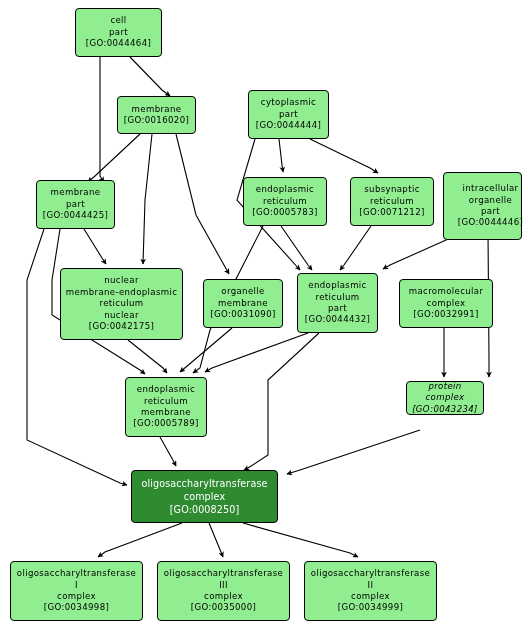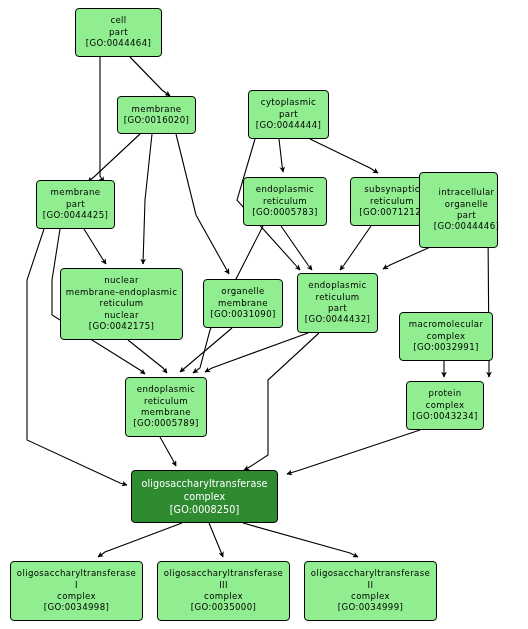--- a/index.html
+++ b/index.html
@@ -115,21 +115,21 @@
       <div class="node" style="left: 243px; top: 177px; width: 84px; height: 49px;">
         <span class="ln">endoplasmic</span>
         <span class="ln">reticulum</span>
         <span class="ln">[GO:0005783]</span>
       </div>
       <div class="node" style="left: 350px; top: 177px; width: 84px; height: 49px;">
         <span class="ln">subsynaptic</span>
         <span class="ln">reticulum</span>
         <span class="ln">[GO:0071212]</span>
       </div>
-      <div class="node" style="left: 419px; top: 172px; width: 79px; height: 76px; padding-left: 16px;">
+      <div class="node" style="left: 443px; top: 172px; width: 79px; height: 68px; padding-left: 16px;">
         <span class="ln">intracellular</span>
         <span class="ln">organelle</span>
         <span class="ln">part</span>
         <span class="ln">[GO:0044446]</span>
       </div>
       <div class="node" style="left: 60px; top: 268px; width: 123px; height: 72px; align-items: center;">
         <span class="ln">nuclear</span>
         <span class="ln">membrane-endoplasmic</span>
         <span class="ln">reticulum</span>
         <span class="ln">nuclear</span>
@@ -139,32 +139,32 @@
         <span class="ln">organelle</span>
         <span class="ln">membrane</span>
         <span class="ln">[GO:0031090]</span>
       </div>
       <div class="node" style="left: 297px; top: 273px; width: 81px; height: 60px;">
         <span class="ln">endoplasmic</span>
         <span class="ln">reticulum</span>
         <span class="ln">part</span>
         <span class="ln">[GO:0044432]</span>
       </div>
-      <div class="node" style="left: 399px; top: 279px; width: 94px; height: 49px; margin-top: 33px;">
+      <div class="node" style="left: 399px; top: 279px; width: 94px; height: 49px;">
         <span class="ln">macromolecular</span>
         <span class="ln">complex</span>
         <span class="ln">[GO:0032991]</span>
       </div>
       <div class="node" style="left: 125px; top: 377px; width: 82px; height: 60px;">
         <span class="ln">endoplasmic</span>
         <span class="ln">reticulum</span>
         <span class="ln">membrane</span>
         <span class="ln">[GO:0005789]</span>
       </div>
-      <div class="node" style="left: 406px; top: 381px; width: 78px; height: 49px;">
+      <div class="node" style="left: 406px; top: 381px; width: 78px; height: 34px; font-style: italic;">
         <span class="ln">protein</span>
         <span class="ln">complex</span>
         <span class="ln">[GO:0043234]</span>
       </div>
       <div class="node selected" style="left: 131px; top: 470px; width: 147px; height: 53px;">
         <span class="ln">oligosaccharyltransferase</span>
         <span class="ln">complex</span>
         <span class="ln">[GO:0008250]</span>
       </div>
       <div class="node" style="left: 10px; top: 561px; width: 133px; height: 60px;">

